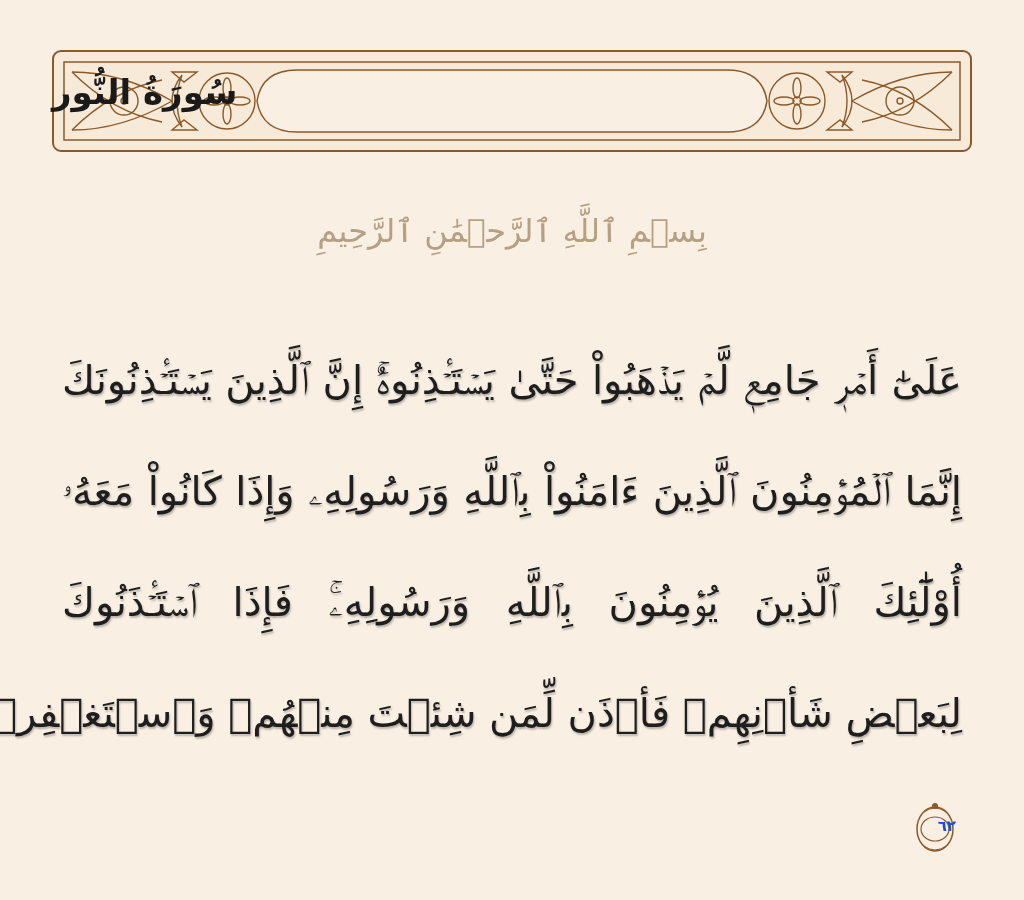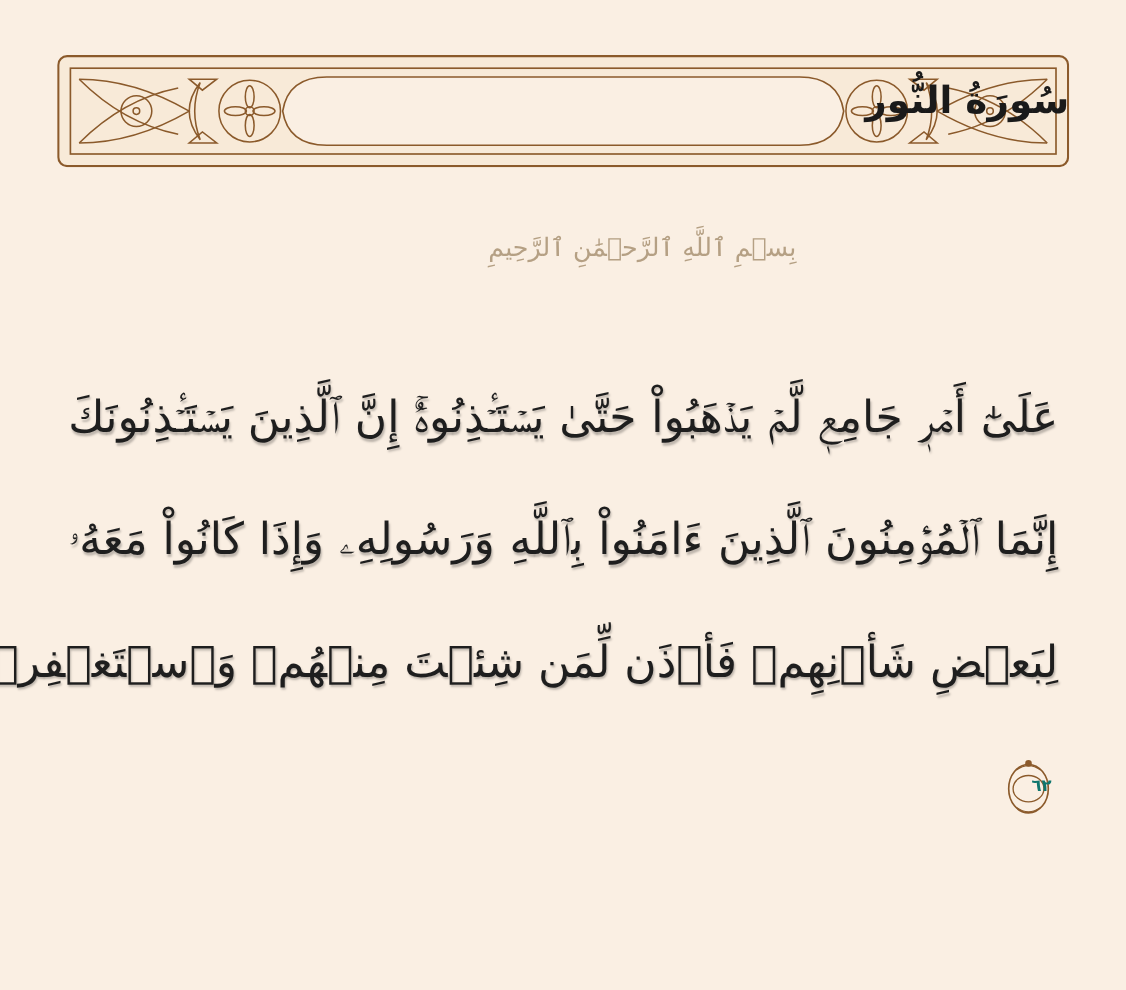--- a/index.html
+++ b/index.html
@@ -9,30 +9,30 @@
     position: relative;
     overflow: hidden;
     font-family: "DejaVu Sans", sans-serif;
   }
   .header-frame {
     position: absolute; left: 52px; top: 50px; width: 920px; height: 102px;
   }
   .header-frame svg { position: absolute; left: 0; top: 0; }
   .surah-title {
     position: absolute; left: 0; right: 0; top: 22px;
-    text-align: right;
+    text-align: left;
     font-family: "DejaVu Sans", sans-serif;
     font-size: 34px; font-weight: bold; color: #1a1a1a;
     direction: rtl;
   }
   .basmala {
     position: absolute; left: 300px; width: 424px; top: 212px;
-    text-align: right; direction: rtl;
+    text-align: center; direction: rtl;
     font-family: "DejaVu Sans", sans-serif;
-    font-size: 23px; color: #b5a084;
+    font-size: 32px; color: #b5a084;
   }
   .verse-block {
     position: absolute; left: 62px; width: 900px; top: 325px;
     direction: rtl;
   }
   .verse-line {
     height: 111px; line-height: 111px;
     font-family: "DejaVu Sans", sans-serif;
     font-size: 40px; color: #1e1e1e;
     text-align: justify; text-align-last: justify;
@@ -42,21 +42,21 @@
   .verse-line.last { text-align-last: right; }
   .ayah-marker {
     display: inline-block; position: relative;
     width: 42px; height: 58px; vertical-align: middle;
     margin-right: 6px;
   }
   .ayah-marker svg { position: absolute; left: 0; top: 0; }
   .ayah-number {
     position: absolute; left: 0; right: 0; top: 18px;
     text-align: center; font-size: 15px; line-height: 20px;
-    color: #0f766e; text-shadow: none; font-weight: bold;
+    color: #1d4ed8; text-shadow: none; font-weight: bold;
   }
 </style>
 </head>
 <body>
 
 <div class="header-frame">
   <svg width="920" height="102" viewBox="0 0 920 102">
     <rect x="1" y="1" width="918" height="100" rx="8" ry="8" fill="#f8ead8" stroke="#8b5a2b" stroke-width="2"></rect>
     <rect x="12" y="12" width="896" height="78" fill="none" stroke="#8b5a2b" stroke-width="1.5"></rect>
 
@@ -97,20 +97,21 @@
     </g>
   </svg>
   <div class="surah-title">سُورَةُ النُّور</div>
 </div>
 
 <div class="basmala">بِسۡمِ ٱللَّهِ ٱلرَّحۡمَٰنِ ٱلرَّحِيمِ</div>
 
 <div class="verse-block">
   <div class="verse-line">عَلَىٰٓ أَمۡرٖ جَامِعٖ لَّمۡ يَذۡهَبُواْ حَتَّىٰ يَسۡتَـٔۡذِنُوهُۚ إِنَّ ٱلَّذِينَ يَسۡتَـٔۡذِنُونَكَ</div>
   <div class="verse-line">إِنَّمَا ٱلۡمُؤۡمِنُونَ ٱلَّذِينَ ءَامَنُواْ بِٱللَّهِ وَرَسُولِهِۦ وَإِذَا كَانُواْ مَعَهُۥ</div>
+  <div class="verse-line">أُوْلَٰٓئِكَ ٱلَّذِينَ يُؤۡمِنُونَ بِٱللَّهِ وَرَسُولِهِۦۚ فَإِذَا ٱسۡتَـٔۡذَنُوكَ</div>
   <div class="verse-line">لِبَعۡضِ شَأۡنِهِمۡ فَأۡذَن لِّمَن شِئۡتَ مِنۡهُمۡ وَٱسۡتَغۡفِرۡ لَهُمُ</div>
   <div class="verse-line last"><span class="ayah-marker"><svg width="42" height="58" viewBox="0 0 42 58">
           <ellipse cx="21" cy="31" rx="18" ry="22" fill="#faefe3" stroke="#8b5a2b" stroke-width="1.5"></ellipse>
           <ellipse cx="21" cy="31" rx="14" ry="12" fill="none" stroke="#8b5a2b" stroke-width="1.2"></ellipse>
           <circle cx="21" cy="8" r="3" fill="#8b5a2b"></circle>
           <path d="M10 14 Q21 6 32 14" fill="none" stroke="#8b5a2b" stroke-width="1"></path>
           <path d="M10 48 Q21 56 32 48" fill="none" stroke="#8b5a2b" stroke-width="1"></path>
         </svg><span class="ayah-number">٦٢</span></span></div>
 </div>
 

